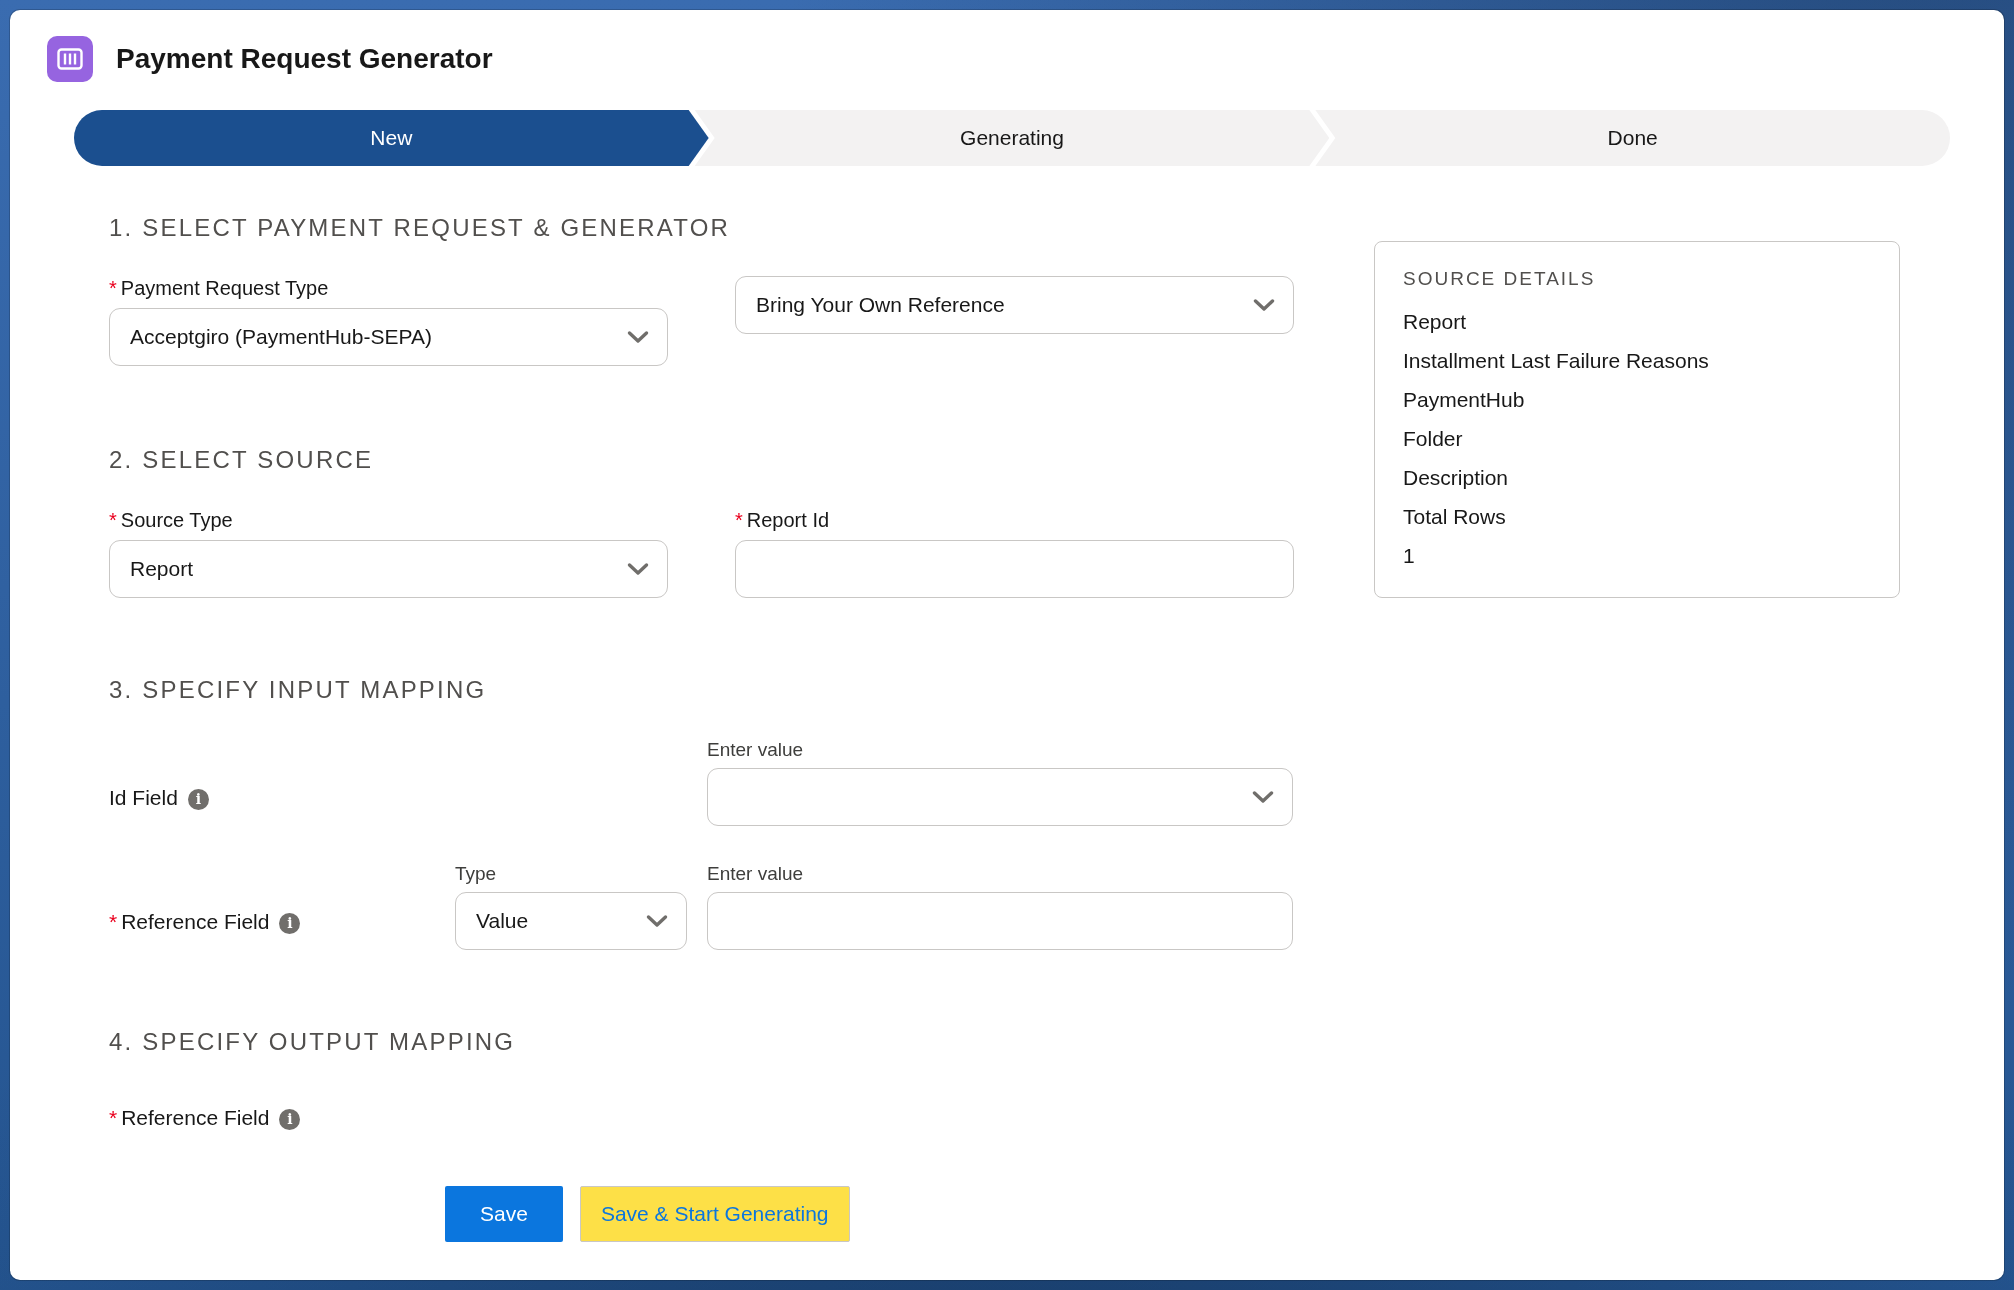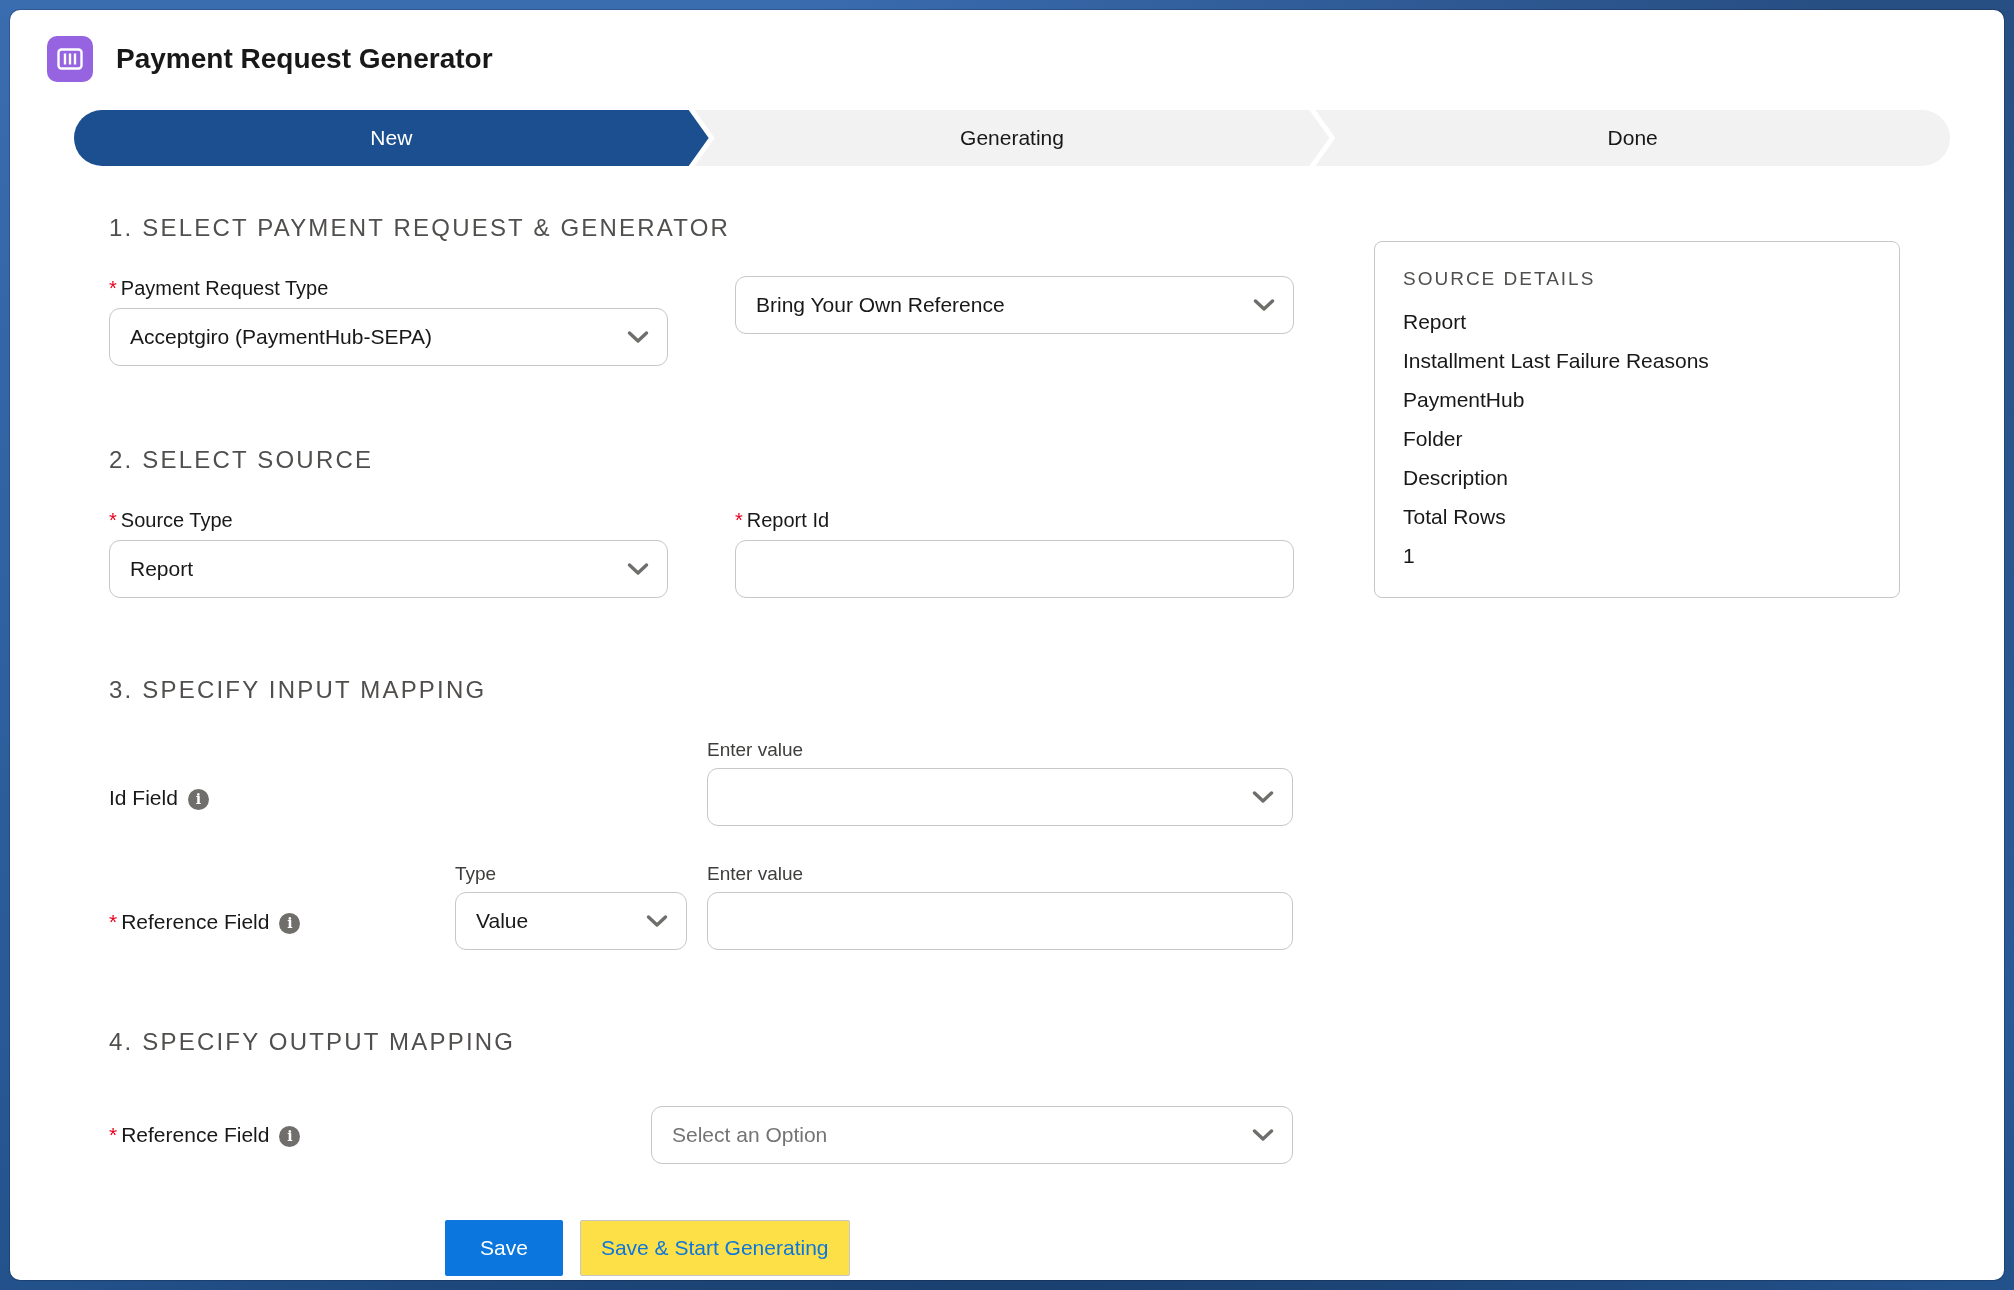--- a/index.html
+++ b/index.html
@@ -217,28 +217,20 @@
         <div class="float-label">Enter value</div>
         <input class="textinput" type="text" value="" style="">
       </div>
     </div>
 
     <div class="sec-heading mt-s4">4. SPECIFY OUTPUT MAPPING</div>
     <div class="out-row">
       <div class="out-label">
         <span class="req">*</span><span>Reference Field</span><span class="info-icon">i</span>
       </div>
-      <div class="combobox out-combo">
-        <span class="placeholder">Select an Option</span>
-        <span class="chev">
-          <svg width="22" height="13" viewBox="0 0 22 13">
-              <path d="M2.5 2.5 L11 10.5 L19.5 2.5" fill="none" stroke="#706e6b" stroke-width="3.4" stroke-linecap="round" stroke-linejoin="round"></path>
-            </svg>
-        </span>
-      </div>
     </div>
 
     <div class="btn-row">
       <button class="btn btn-primary">Save</button>
       <button class="btn btn-neutral">Save &amp; Start Generating</button>
     </div>
 
   </div>
 
   <div class="source-panel">

